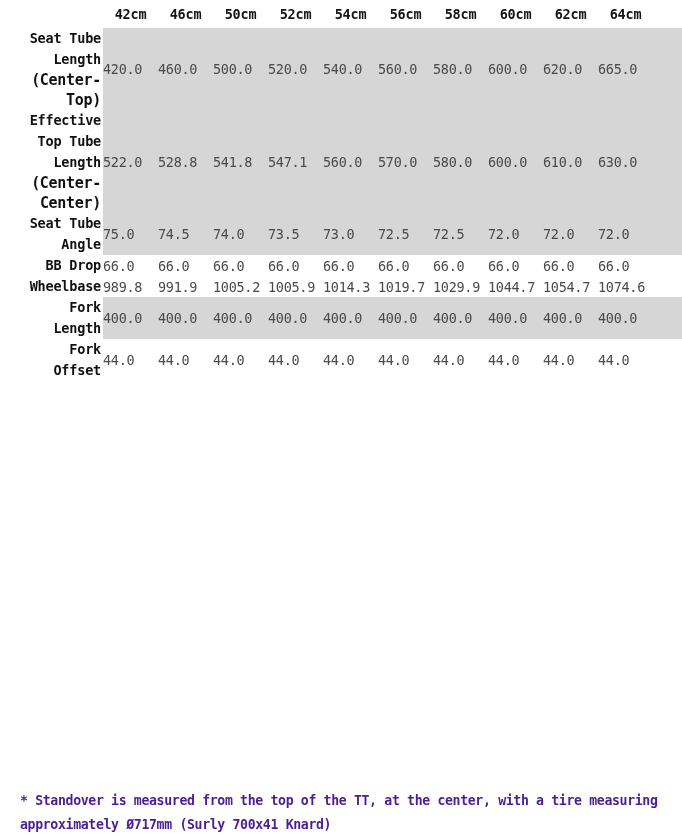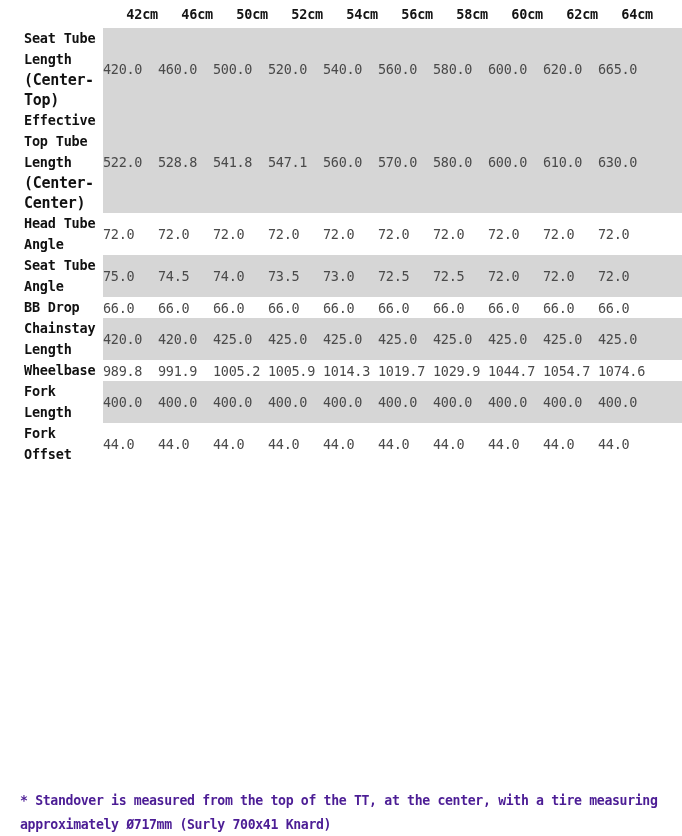--- a/index.html
+++ b/index.html
@@ -25,21 +25,21 @@
   
   #geo-table col.lbl { width: 103px; }
   #geo-table col.val { width: 55px; }
   #geo-table col.tail { width: 29px; }
 
   thead th {
     padding: 0;
     margin: 0;
     font-weight: bold;
     font-size: 13.5px;
-    text-align: right;
+    text-align: center;
     vertical-align: bottom;
     height: 28px;
     line-height: 28px;
     color: #141414;
     letter-spacing: -0.2px;
   }
   thead th.corner { background: #ffffff; }
 
   tbody td {
     padding: 0;
@@ -55,20 +55,21 @@
     font-weight: bold;
     color: #111111;
     font-size: 13.5px;
     line-height: 21px;
     padding-left: 24px;
     padding-right: 2px;
     letter-spacing: -0.2px;
     background: #ffffff !important;
     white-space: normal;
     word-break: break-word;
+    text-align: right;
   }
   .sublabel {
     display: block;
     font-size: 15px;
     font-weight: bold;
     line-height: 20px;
     letter-spacing: -0.3px;
   }
 
   tr.shaded td { background: #d6d6d6; }
@@ -149,34 +150,20 @@
           <td>541.8</td>
           <td>547.1</td>
           <td>560.0</td>
           <td>570.0</td>
           <td>580.0</td>
           <td>600.0</td>
           <td>610.0</td>
           <td>630.0</td>
           <td></td>
         </tr>
-        <tr class="plain">
-          <td class="rowlabel"><span>Head Tube Angle</span></td>
-          <td>72.0</td>
-          <td>72.0</td>
-          <td>72.0</td>
-          <td>72.0</td>
-          <td>72.0</td>
-          <td>72.0</td>
-          <td>72.0</td>
-          <td>72.0</td>
-          <td>72.0</td>
-          <td>72.0</td>
-          <td></td>
-        </tr>
         <tr class="shaded">
           <td class="rowlabel"><span>Seat Tube Angle</span></td>
           <td>75.0</td>
           <td>74.5</td>
           <td>74.0</td>
           <td>73.5</td>
           <td>73.0</td>
           <td>72.5</td>
           <td>72.5</td>
           <td>72.0</td>
@@ -191,34 +178,20 @@
           <td>66.0</td>
           <td>66.0</td>
           <td>66.0</td>
           <td>66.0</td>
           <td>66.0</td>
           <td>66.0</td>
           <td>66.0</td>
           <td>66.0</td>
           <td></td>
         </tr>
-        <tr class="shaded">
-          <td class="rowlabel"><span>Chainstay Length</span></td>
-          <td>420.0</td>
-          <td>420.0</td>
-          <td>425.0</td>
-          <td>425.0</td>
-          <td>425.0</td>
-          <td>425.0</td>
-          <td>425.0</td>
-          <td>425.0</td>
-          <td>425.0</td>
-          <td>425.0</td>
-          <td></td>
-        </tr>
         <tr class="plain">
           <td class="rowlabel"><span>Wheelbase</span></td>
           <td>989.8</td>
           <td>991.9</td>
           <td>1005.2</td>
           <td>1005.9</td>
           <td>1014.3</td>
           <td>1019.7</td>
           <td>1029.9</td>
           <td>1044.7</td>

